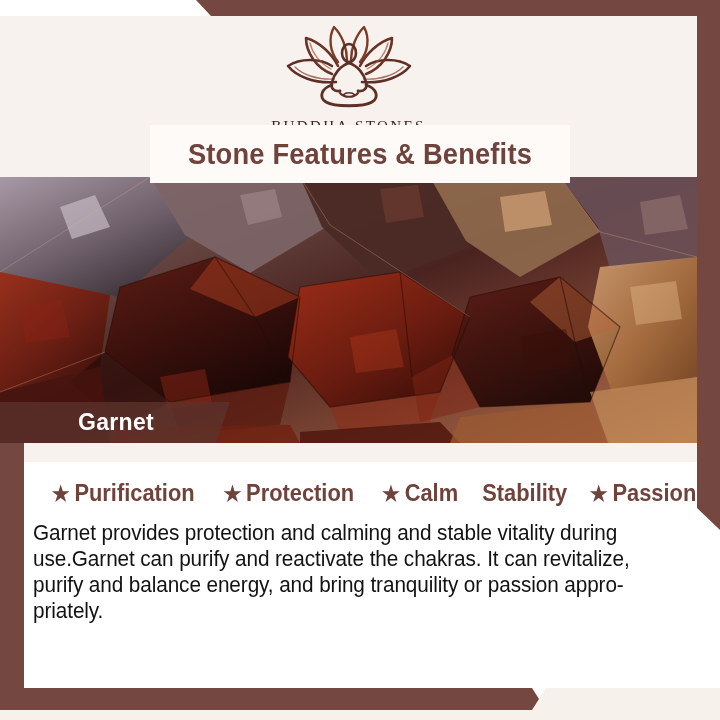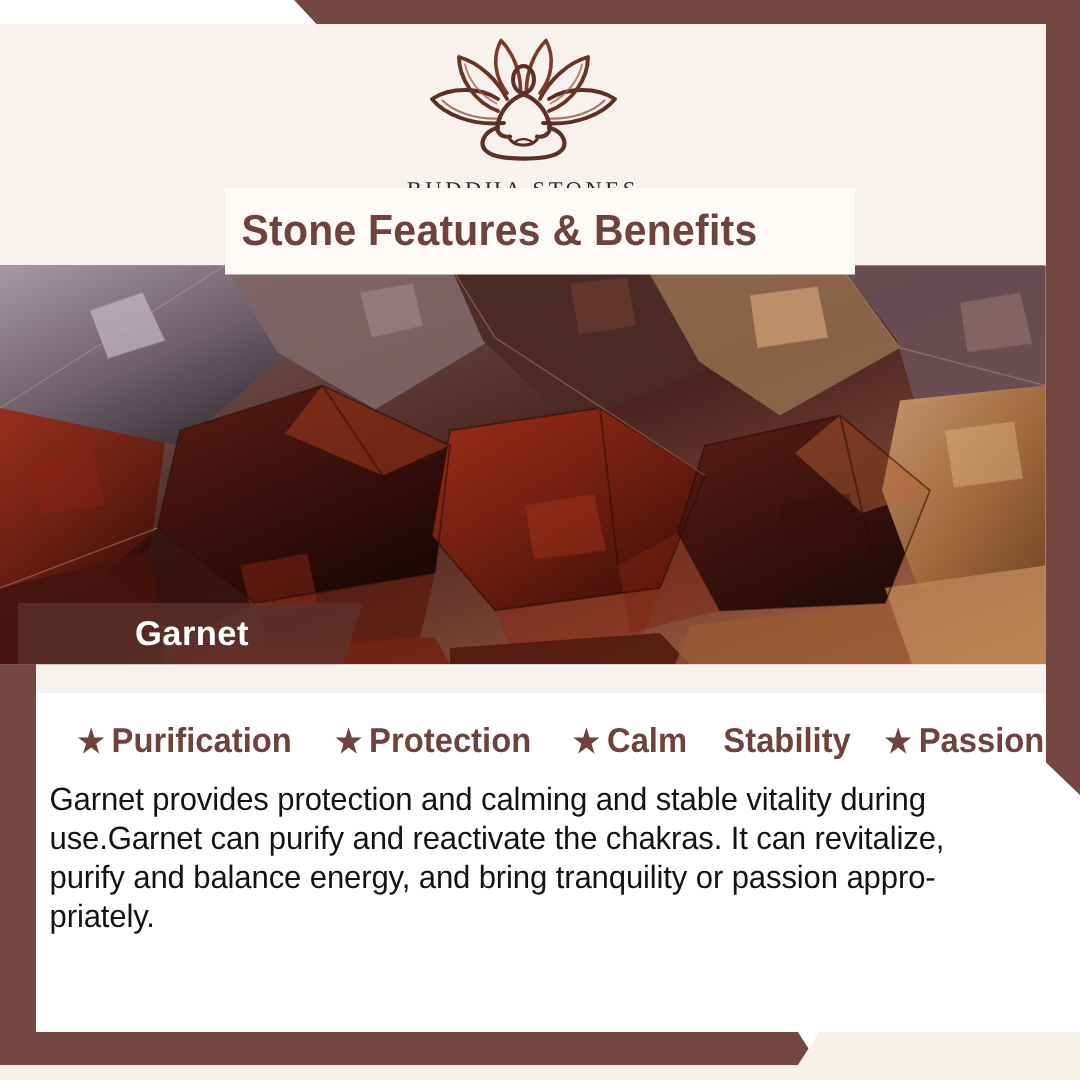--- a/index.html
+++ b/index.html
@@ -98,20 +98,21 @@
   
   .title-banner {
     position: absolute;
     left: 150px;
     top: 125px;
     width: 420px;
     height: 58px;
     background: #fdfaf8;
     display: flex;
     align-items: center;
+    justify-content: center;
     z-index: 4;
   }
   .title-banner .title-text {
     font-family: "Liberation Sans Narrow", "Liberation Sans", sans-serif;
     font-size: 29px;
     font-weight: 700;
     color: #6f433c;
     letter-spacing: .2px;
     transform: scaleX(.94);
   }
@@ -124,21 +125,21 @@
     width: 697px;
     height: 266px;
     overflow: hidden;
     background: #6a3327;
   }
   .photo svg { display:block; width:100%; height:100%; }
 
   
   .stone-label {
     position: absolute;
-    left: 12px;
+    left: 0;
     top: 402px;
     width: 230px;
     height: 41px;
     background: rgba(92,50,43,0.78);
     clip-path: polygon(0 0, 230px 0, 216px 41px, 0 41px);
     display: flex;
     align-items: center;
     z-index: 5;
   }
   .stone-label .stone-name {

